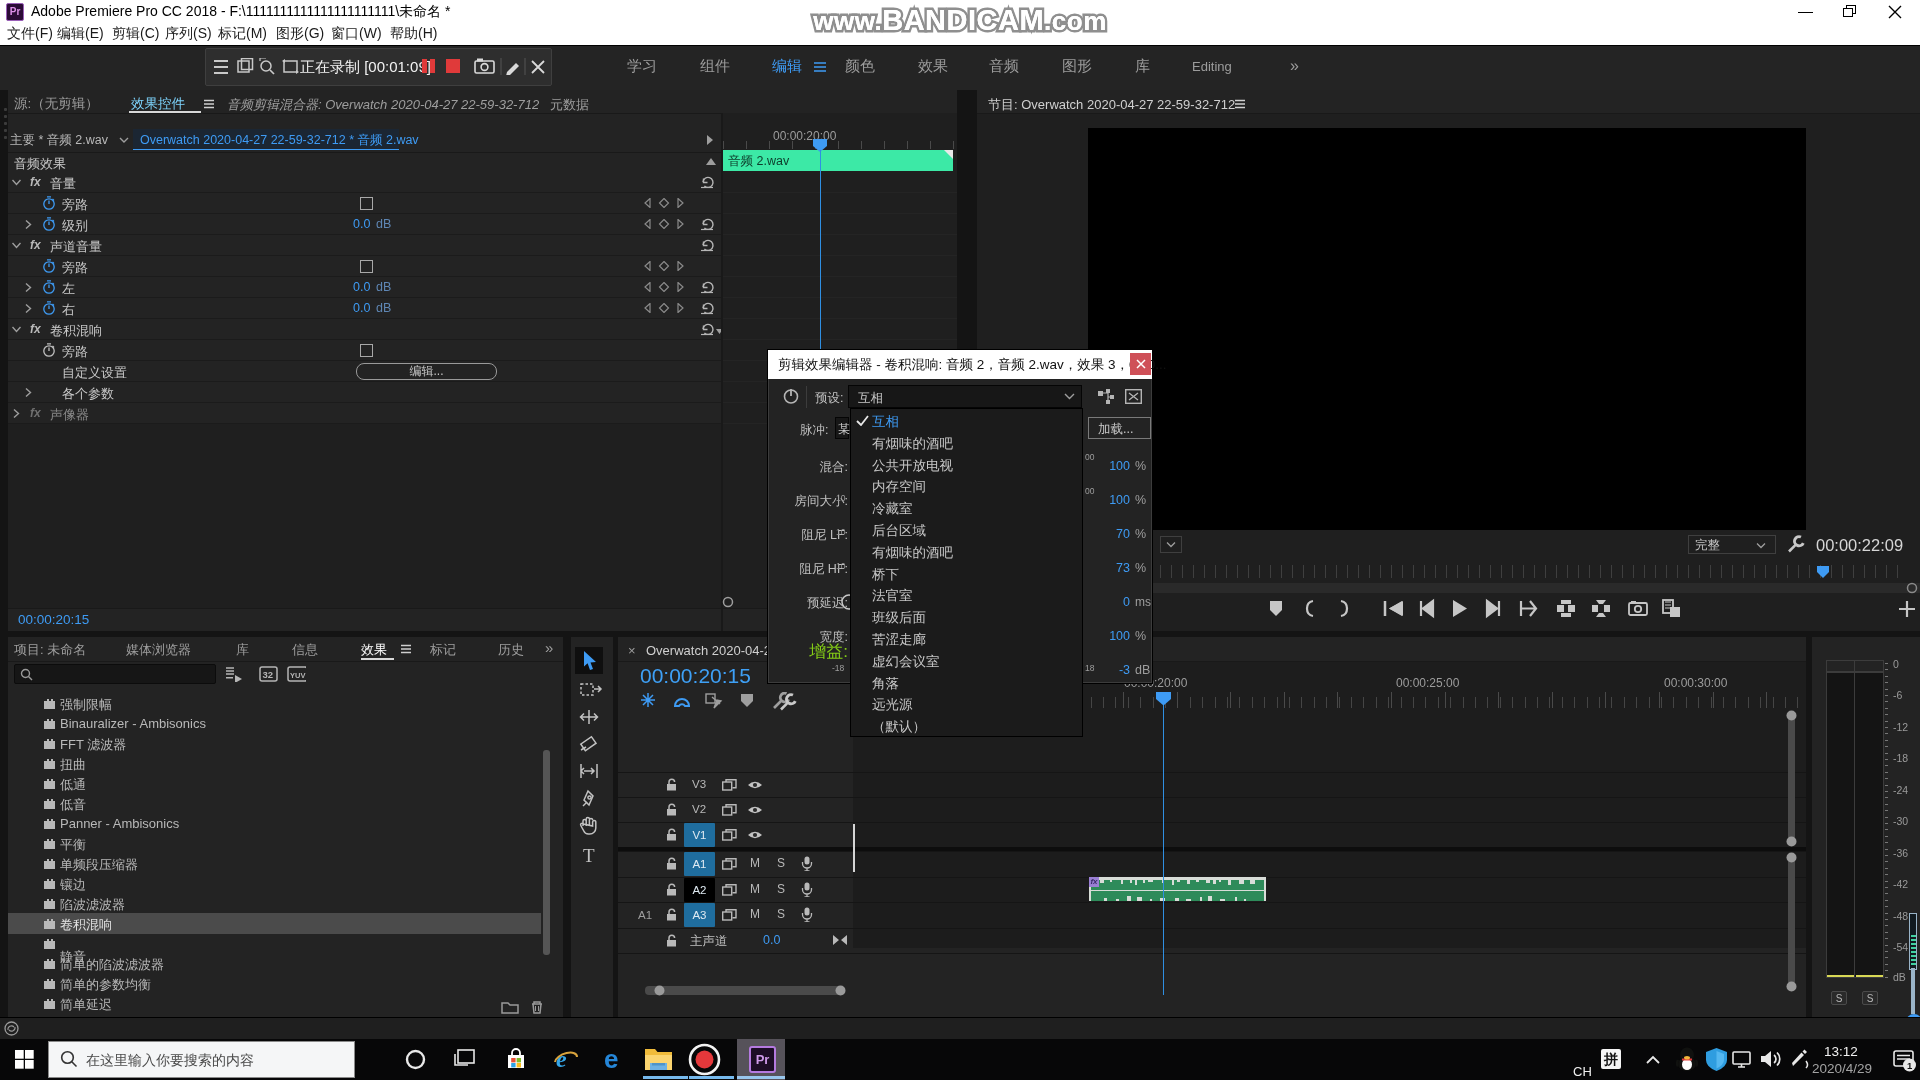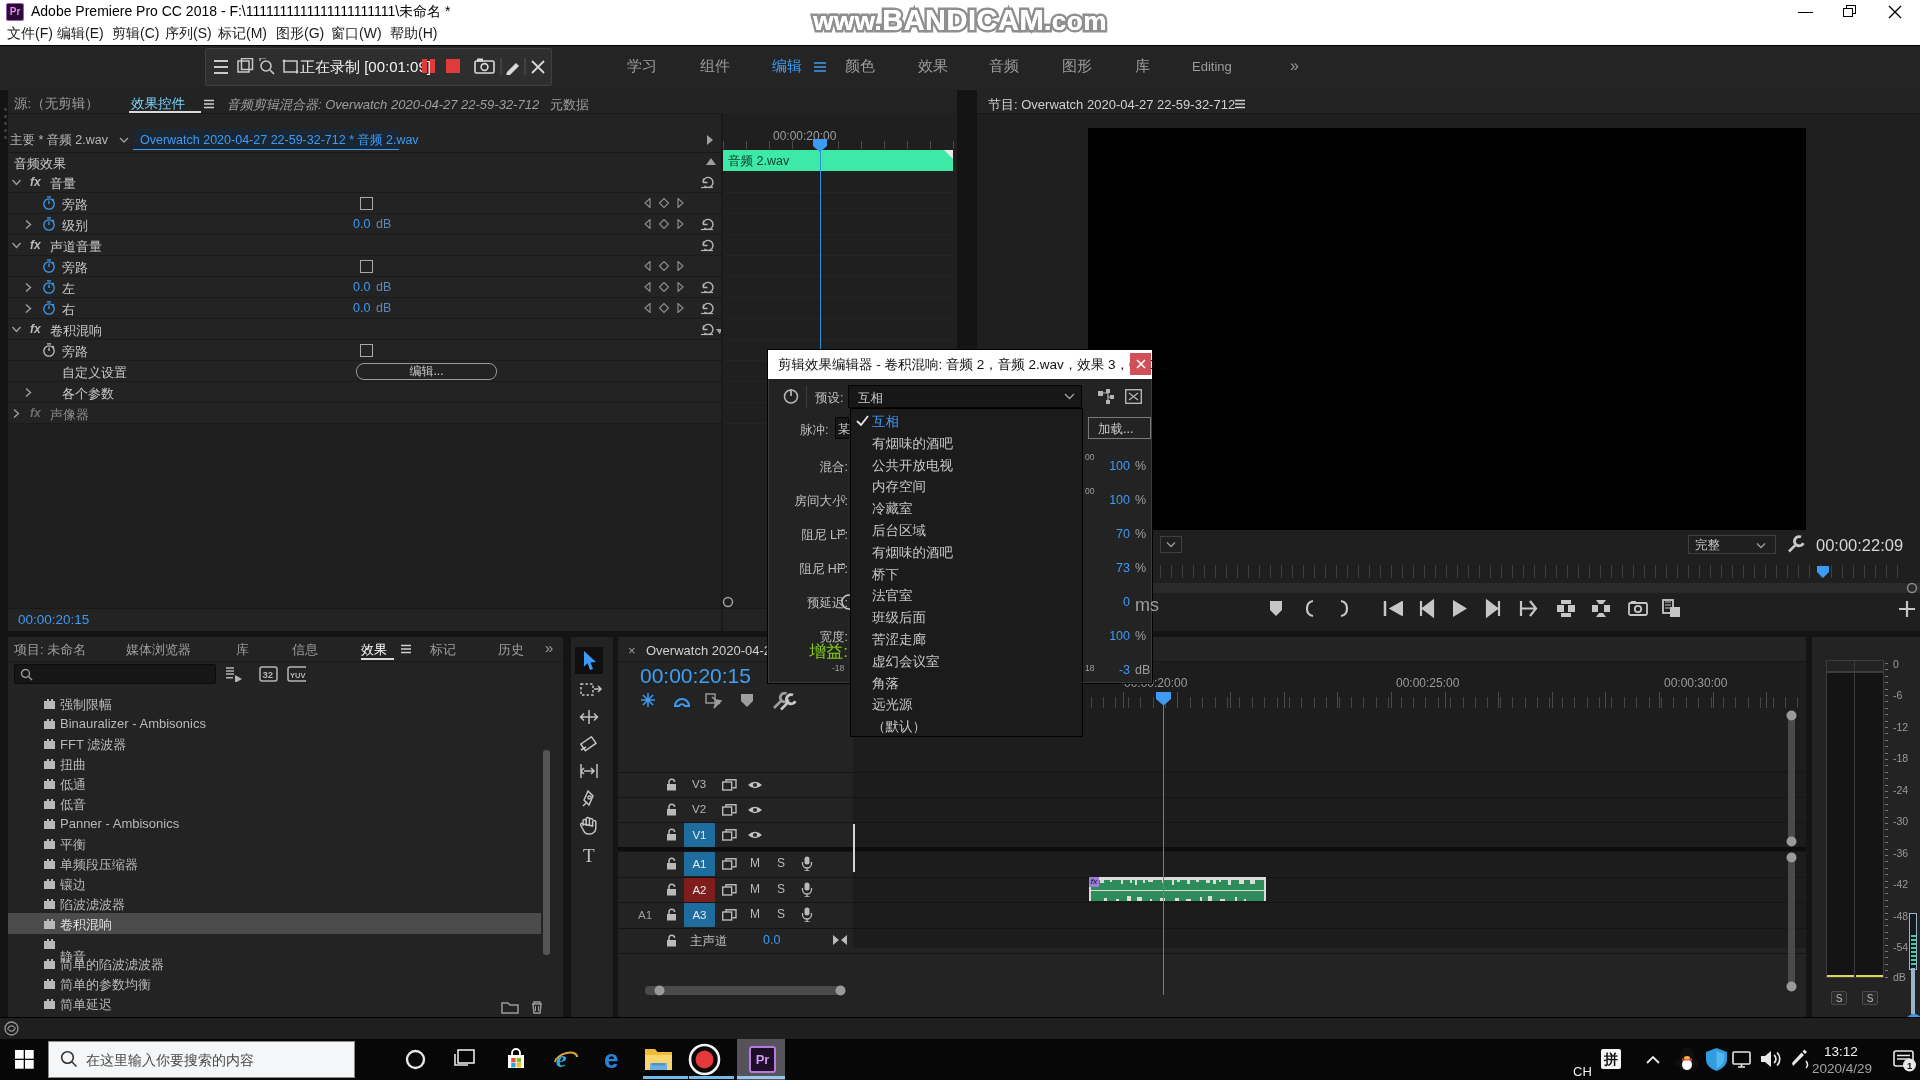--- a/index.html
+++ b/index.html
@@ -556,21 +556,21 @@
 <div class="a tx" style="left:777px;top:856px;font-size:12px;color:#b9b9b9;">S</div>
 <svg class="a" style="left:801px;top:856px" width="12" height="15">
     <rect x="3.5" y="0.5" width="5" height="8" rx="2.5" fill="#b9b9b9"></rect>
     <path d="M1.5 6 v1.5 a4.5 4.5 0 0 0 9 0 V6 M6 12 v3 M3.5 15 h5" fill="none" stroke="#b9b9b9" stroke-width="1.3"></path>
   </svg>
 <div class="a" style="left:618px;top:877px;width:1188px;height:1px;background:#151515"></div>
 <svg class="a" style="left:666px;top:883px" width="12" height="13">
     <rect x="1" y="6" width="9" height="6.5" fill="#b9b9b9"></rect>
     <path d="M3 6 V4 a2.8 2.8 0 0 1 5.6 0" fill="none" stroke="#b9b9b9" stroke-width="1.5"></path>
   </svg>
-<div class="a" style="left:684px;top:878px;width:31px;height:24px;background:#7f1d1d;border-radius:1px;color:#dfeaf2;font-size:11.5px;text-align:center;line-height:24px">A2</div>
+<div class="a" style="left:684px;top:878px;width:31px;height:24px;background:#000000;border-radius:1px;color:#dfeaf2;font-size:11.5px;text-align:center;line-height:24px">A2</div>
 <svg class="a" style="left:722px;top:884px" width="15" height="12" fill="none" stroke="#b9b9b9" stroke-width="1.4">
     <rect x="0.7" y="3" width="9" height="8"></rect>
     <path d="M4 3 V0.7 h10 v8 h-3.5"></path>
   </svg>
 <div class="a tx" style="left:750px;top:882px;font-size:12px;color:#b9b9b9;">M</div>
 <div class="a tx" style="left:777px;top:882px;font-size:12px;color:#b9b9b9;">S</div>
 <svg class="a" style="left:801px;top:882px" width="12" height="15">
     <rect x="3.5" y="0.5" width="5" height="8" rx="2.5" fill="#b9b9b9"></rect>
     <path d="M1.5 6 v1.5 a4.5 4.5 0 0 0 9 0 V6 M6 12 v3 M3.5 15 h5" fill="none" stroke="#b9b9b9" stroke-width="1.3"></path>
   </svg>
@@ -823,21 +823,21 @@
 <div class="a tx" style="left:1090px;top:493px;width:40px;text-align:right;font-size:12.5px;color:#3e9bf4">100</div>
 <div class="a tx" style="left:1135px;top:493px;font-size:12.5px;color:#9e9e9e;">%</div>
 <div class="a tx" style="right:1072px;top:527px;font-size:12.5px;color:#c0c0c0">阻尼 LF:</div>
 <div class="a tx" style="left:1090px;top:527px;width:40px;text-align:right;font-size:12.5px;color:#3e9bf4">70</div>
 <div class="a tx" style="left:1135px;top:527px;font-size:12.5px;color:#9e9e9e;">%</div>
 <div class="a tx" style="right:1072px;top:561px;font-size:12.5px;color:#c0c0c0">阻尼 HF:</div>
 <div class="a tx" style="left:1090px;top:561px;width:40px;text-align:right;font-size:12.5px;color:#3e9bf4">73</div>
 <div class="a tx" style="left:1135px;top:561px;font-size:12.5px;color:#9e9e9e;">%</div>
 <div class="a tx" style="right:1072px;top:595px;font-size:12.5px;color:#c0c0c0">预延迟:</div>
 <div class="a tx" style="left:1090px;top:595px;width:40px;text-align:right;font-size:12.5px;color:#3e9bf4">0</div>
-<div class="a tx" style="left:1135px;top:595px;font-size:18px;color:#9e9e9e;">ms</div>
+<div class="a tx" style="left:1135px;top:595px;font-size:12px;color:#9e9e9e;">ms</div>
 <div class="a tx" style="right:1072px;top:629px;font-size:12.5px;color:#c0c0c0">宽度:</div>
 <div class="a tx" style="left:1090px;top:629px;width:40px;text-align:right;font-size:12.5px;color:#3e9bf4">100</div>
 <div class="a tx" style="left:1135px;top:629px;font-size:12.5px;color:#9e9e9e;">%</div>
 <div class="a tx" style="right:1072px;top:640px;font-size:17px;color:#84cc16">增益:</div>
 <div class="a tx" style="left:1090px;top:663px;width:40px;text-align:right;font-size:12.5px;color:#3e9bf4">-3</div>
 <div class="a tx" style="left:1135px;top:663px;font-size:12.5px;color:#9e9e9e;">dB</div>
 <div class="a tx" style="left:836px;top:493px;font-size:8.5px;color:#9e9e9e;">10</div>
 <div class="a tx" style="left:836px;top:527px;font-size:8.5px;color:#9e9e9e;">10</div>
 <div class="a tx" style="left:836px;top:561px;font-size:8.5px;color:#9e9e9e;">10</div>
 <div class="a tx" style="left:832px;top:663px;font-size:8.5px;color:#9e9e9e;">-18</div>

